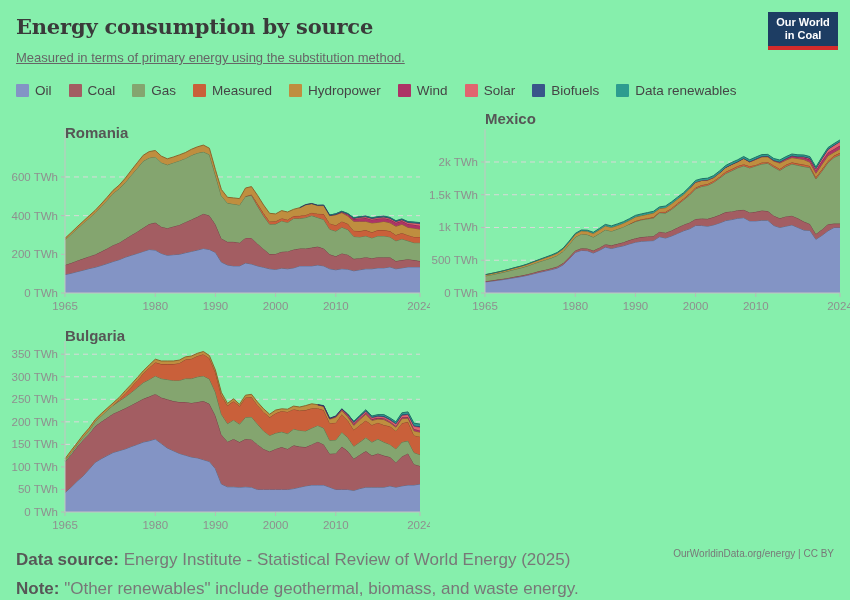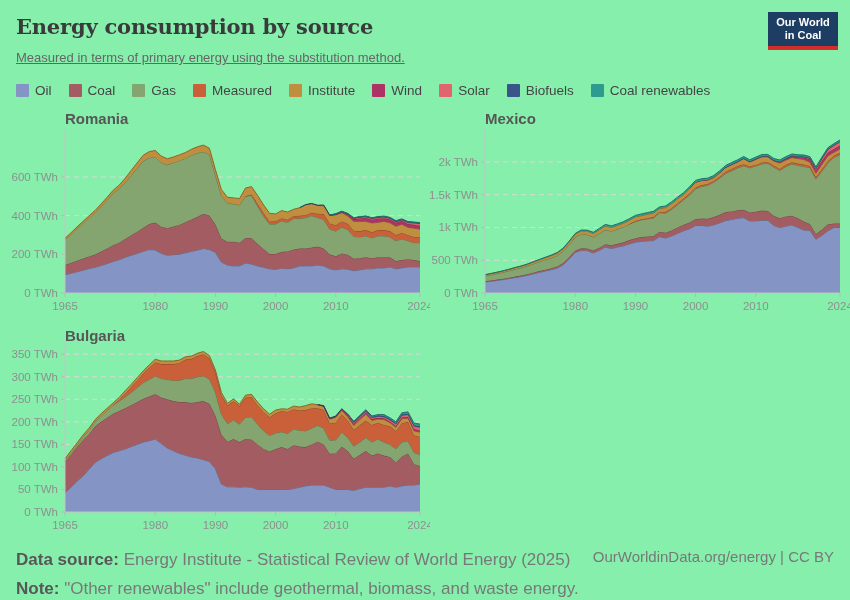--- a/index.html
+++ b/index.html
@@ -14,21 +14,21 @@
         display:flex;flex-direction:column;align-items:center;justify-content:center;
         font-weight:bold;font-size:11px;line-height:1.22;color:#fff;text-align:right;}
   .legend{position:absolute;left:16px;top:83px;display:flex;flex-wrap:nowrap;gap:17px;
           align-items:center;}
   .legend-item{display:flex;align-items:center;gap:6px;font-size:13.5px;color:#454545;cursor:pointer;}
   .swatch{width:13px;height:13px;border-radius:1px;display:inline-block;}
   .chart-panel{position:absolute;}
   .chart-title{position:absolute;margin:0;font-size:15px;font-weight:bold;color:#565656;}
   .footer{position:absolute;left:16px;top:546px;font-size:17px;color:#787878;line-height:1.7;}
   .footer b{color:#575757;}
-  .footer-right{position:absolute;right:16px;top:548px;font-size:15px;color:#787878;}
+  .footer-right{position:absolute;right:16px;top:548px;font-size:10px;color:#787878;}
   svg text{font-family:"Liberation Sans",sans-serif;}
 </style>
 </head>
 <body>
 
 <div class="frame">
 
   <h1 class="page-title">Energy consumption by source</h1>
   <p class="subtitle">Measured in terms of primary energy using the substitution method.</p>
 
@@ -49,41 +49,41 @@
       <span class="legend-item">
         <span class="swatch" style="background: rgb(132, 165, 111);"></span>
         <span>Gas</span>
       </span>
       <span class="legend-item">
         <span class="swatch" style="background: rgb(201, 96, 58);"></span>
         <span>Measured</span>
       </span>
       <span class="legend-item">
         <span class="swatch" style="background: rgb(191, 142, 63);"></span>
-        <span>Institute</span>
+        <span>Hydropower</span>
       </span>
       <span class="legend-item">
         <span class="swatch" style="background: rgb(173, 51, 102);"></span>
         <span>Wind</span>
       </span>
       <span class="legend-item">
         <span class="swatch" style="background: rgb(225, 101, 111);"></span>
         <span>Solar</span>
       </span>
       <span class="legend-item">
         <span class="swatch" style="background: rgb(57, 85, 138);"></span>
         <span>Biofuels</span>
       </span>
       <span class="legend-item">
         <span class="swatch" style="background: rgb(45, 156, 143);"></span>
-        <span>Coal renewables</span>
+        <span>Data renewables</span>
       </span>
     </div>
 
-  <div class="chart-panel" id="chart-0" style="left:0;top:108px;width:430px;height:207px;"><div class="chart-title" style="left: 65px; top: 2px;">Romania</div><svg width="430" height="207" viewBox="0 0 430 207">
+  <div class="chart-panel" id="chart-0" style="left:0;top:108px;width:430px;height:207px;"><div class="chart-title" style="left: 65px; top: 16px;">Romania</div><svg width="430" height="207" viewBox="0 0 430 207">
         <line x1="61" y1="185" x2="65" y2="185" stroke="#b9b9b9" stroke-width="1"></line>
         <text x="58" y="189" text-anchor="end" font-size="11.5" fill="#8f8f8f">0 TWh</text>
         <line x1="65" y1="146.3219094247246" x2="420" y2="146.3219094247246" stroke="#d9d9d9" stroke-width="1" stroke-dasharray="5,4"></line>
         <line x1="61" y1="146.3219094247246" x2="65" y2="146.3219094247246" stroke="#b9b9b9" stroke-width="1"></line>
         <text x="58" y="150.3219094247246" text-anchor="end" font-size="11.5" fill="#8f8f8f">200 TWh</text>
         <line x1="65" y1="107.6438188494492" x2="420" y2="107.6438188494492" stroke="#d9d9d9" stroke-width="1" stroke-dasharray="5,4"></line>
         <line x1="61" y1="107.6438188494492" x2="65" y2="107.6438188494492" stroke="#b9b9b9" stroke-width="1"></line>
         <text x="58" y="111.6438188494492" text-anchor="end" font-size="11.5" fill="#8f8f8f">400 TWh</text>
         <line x1="65" y1="68.96572827417381" x2="420" y2="68.96572827417381" stroke="#d9d9d9" stroke-width="1" stroke-dasharray="5,4"></line>
         <line x1="61" y1="68.96572827417381" x2="65" y2="68.96572827417381" stroke="#b9b9b9" stroke-width="1"></line>

